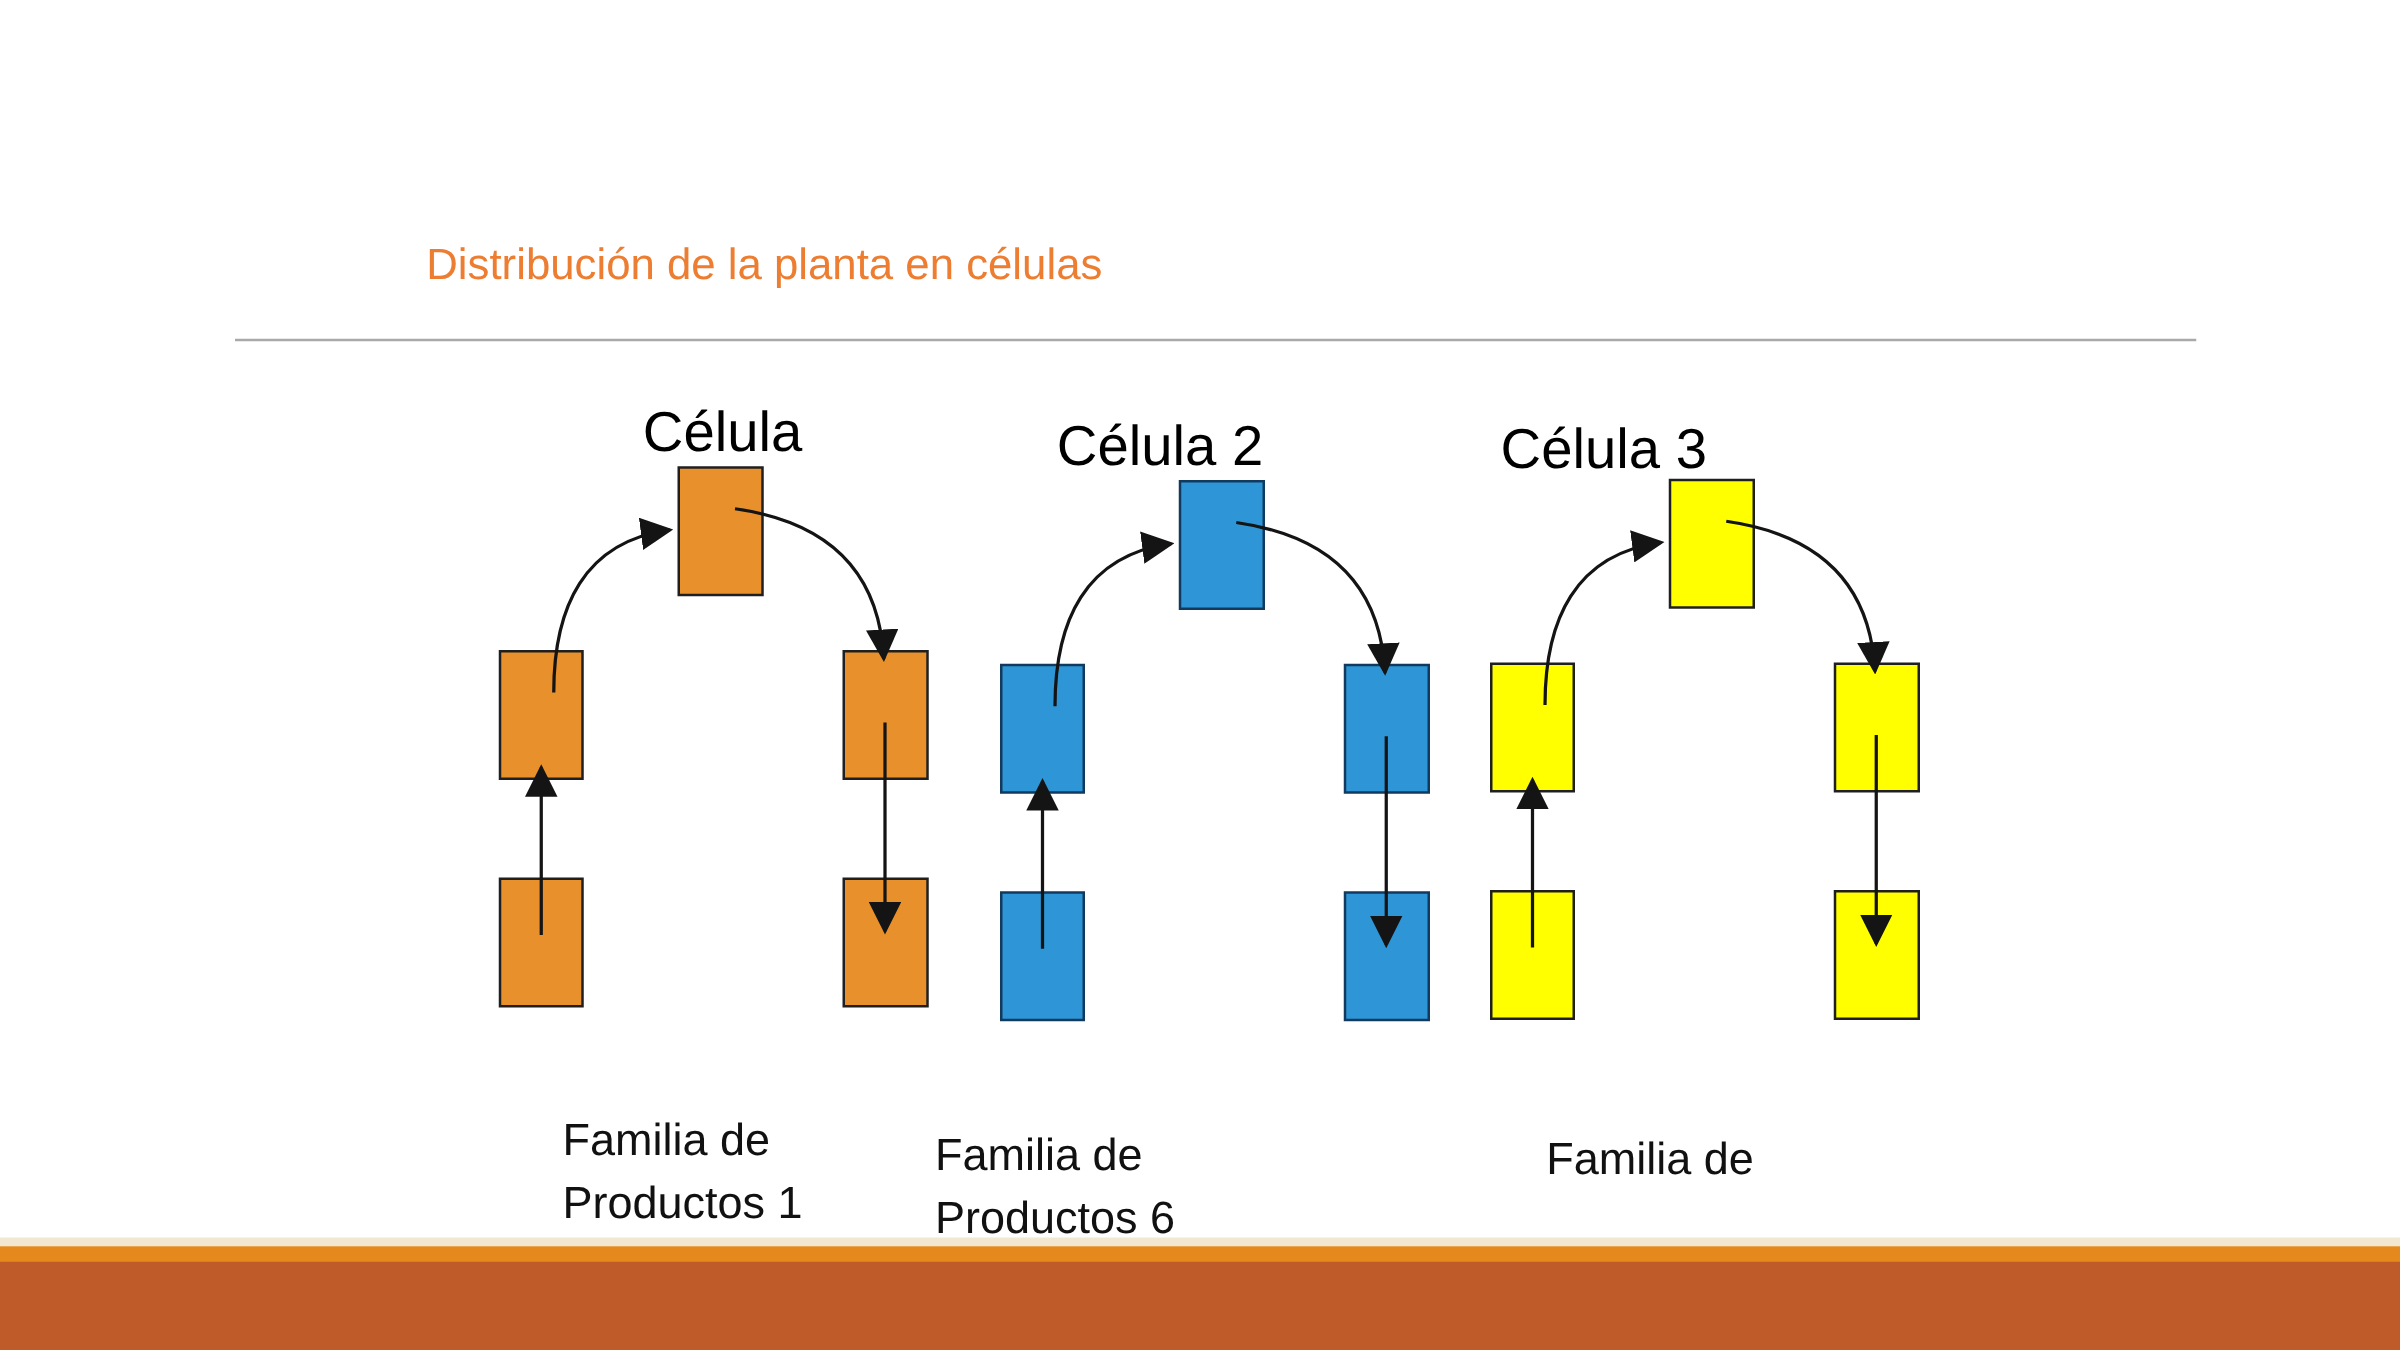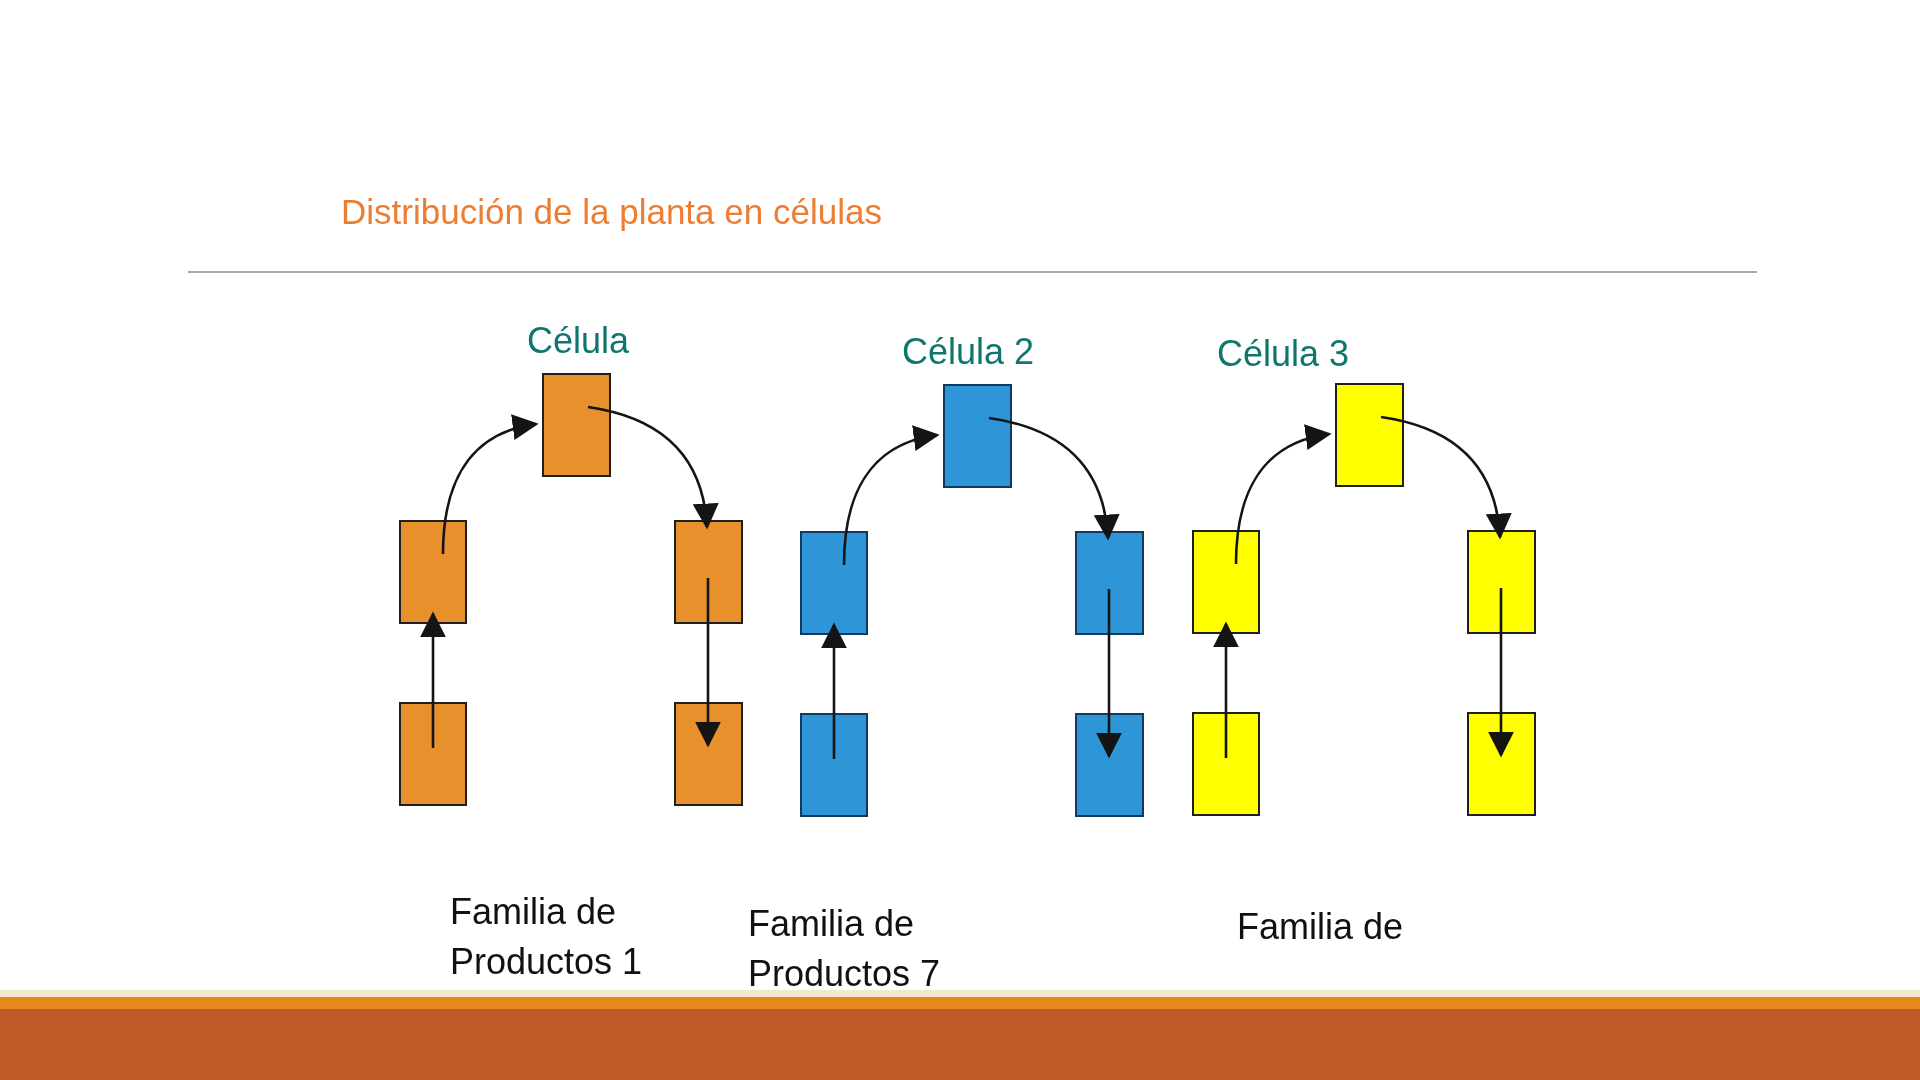--- a/index.html
+++ b/index.html
@@ -16,21 +16,21 @@
     position:absolute;left:188px;top:271px;width:1569px;height:2px;
     background:#a9a9a9;
   }
   .diagram-svg{position:absolute;left:0;top:0;}
   .diagram-svg rect{stroke:#1f1f1f;stroke-width:2px;}
   .cell-blue rect{stroke:#123a5e;}
   .flow-arrow{fill:none;stroke:#141414;stroke-width:2.6px;}
   #arrowhead path{fill:#141414;}
   .cell-label{
     position:absolute;transform:translateX(-50%);
-    font-size:36px;color:#0f766e;white-space:nowrap;
+    font-size:45px;color:#000000;white-space:nowrap;
   }
   .family-label{
     position:absolute;font-size:36px;line-height:50px;color:#111111;
     white-space:nowrap;
     margin-top:48px;
   }
   .footer-cream{position:absolute;left:0;top:990px;width:1920px;height:7px;background:#F1E8CF;}
   .footer-strip{position:absolute;left:0;top:997px;width:1920px;height:12px;background:#E5891D;}
   .footer-bar{position:absolute;left:0;top:1009px;width:1920px;height:71px;background:#BF5B29;}
 </style>
@@ -80,30 +80,30 @@
       <rect x="675" y="521" width="67" height="102" fill="#FFFF00"></rect>
       <rect x="675" y="703" width="67" height="102" fill="#FFFF00"></rect>
       <path class="flow-arrow" d="M433,748 L433,614" marker-end="url(#arrowhead)"></path>
       <path class="flow-arrow" d="M708,578 L708,745" marker-end="url(#arrowhead)"></path>
       <path class="flow-arrow" d="M443,554 C443,486 467,433 536,424" marker-end="url(#arrowhead)"></path>
       <path class="flow-arrow" d="M588,407 C658,417 703,453 707,527" marker-end="url(#arrowhead)"></path>
     </g>
   </svg>
 
   <div class="cell-label" style="left:578px;top:320px;">Célula</div>
-  <div class="cell-label" style="left:968px;top:331px;text-align:right;">Célula 2</div>
+  <div class="cell-label" style="left:928px;top:331px;text-align:right;">Célula 2</div>
   <div class="cell-label" style="left:1283px;top:333px;">Célula 3</div>
 
   <div class="family-label" style="left:450px;top:839px;">
     <div>Familia de</div>
     <div>Productos 1</div>
   </div>
   <div class="family-label" style="left:748px;top:851px;">
     <div>Familia de</div>
-    <div>Productos 7</div>
+    <div>Productos 6</div>
   </div>
   <div class="family-label" style="left:1237px;top:854px;">
     <div>Familia de</div>
   </div>
 
   <div class="footer-cream"></div>
   <div class="footer-strip"></div>
   <div class="footer-bar"></div>
 
 </div>

